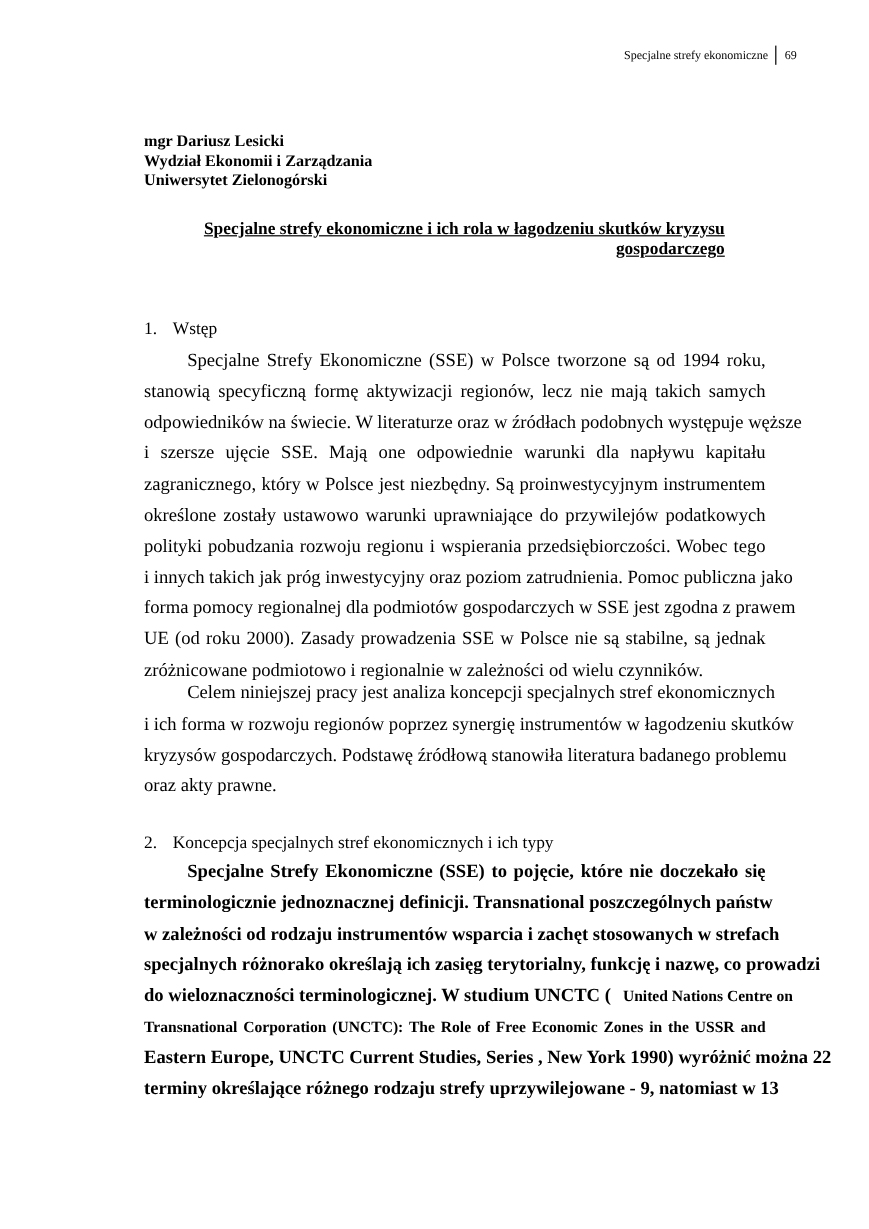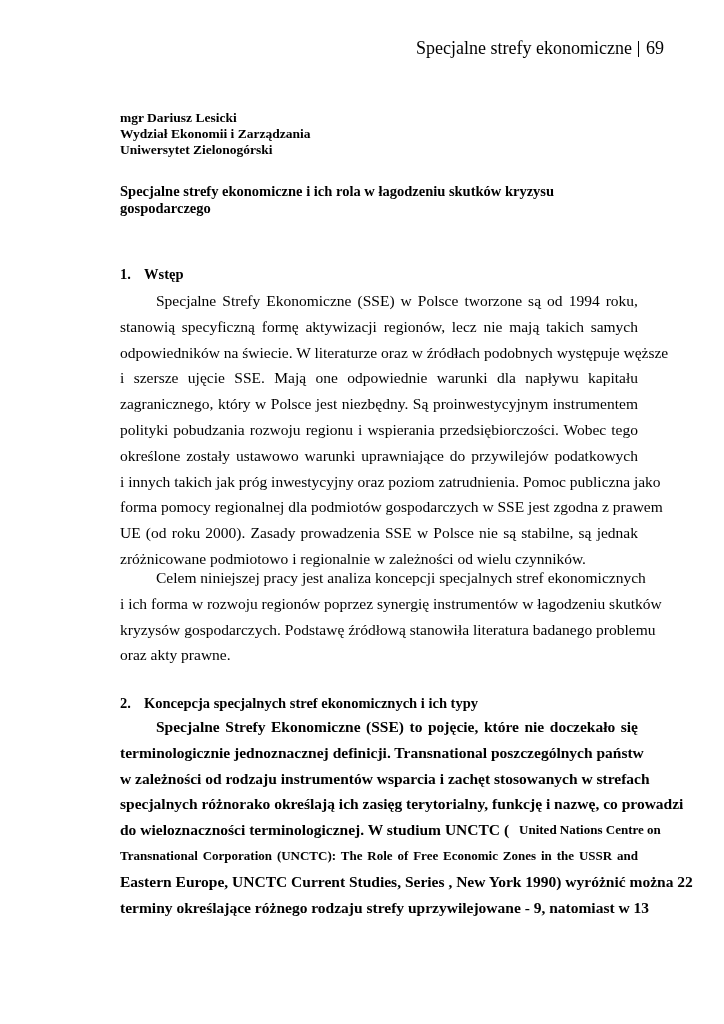--- a/index.html
+++ b/index.html
@@ -1,22 +1,22 @@
 <!DOCTYPE html>
 <html><head>
   <meta charset="utf-8">
   <style>
     html, body { margin: 0; padding: 0; background: #ffffff; }
     body { width: 724px; height: 1024px; position: relative; overflow: hidden;
            font-family: "Liberation Serif", serif; color: #000; }
-    .header { position: absolute; top: 38px; right: 60px; font-size: 18px; display: flex; align-items: center; }
+    .header { position: absolute; top: 38px; right: 60px; font-size: 10px; display: flex; align-items: center; }
     .header .sep { display: inline-block; width: 1px; height: 16px; background: #000; margin: 0 7px 0 6px; }
     .author { position: absolute; left: 120px; top: 110px; font-weight: bold; font-size: 13.5px; line-height: 16px; }
-    .title { position: absolute; left: 120px; width: 484px; top: 183px; text-align: left; font-weight: bold; font-size: 14.5px; line-height: 17px; }
-    .section-head { position: absolute; left: 120px; font-weight: bold; font-size: 14.5px; }
+    .title { position: absolute; left: 120px; width: 484px; top: 183px; text-align: right; font-weight: bold; font-size: 14.5px; line-height: 17px; text-decoration: underline; }
+    .section-head { position: absolute; left: 120px; font-weight: normal; font-size: 14.5px; }
     .section-head .num { display: inline-block; width: 24px; }
     .para { position: absolute; left: 120px; width: 518px; font-size: 15.5px; }
     .line { height: 25.8px; line-height: 25.8px; text-align: justify; text-align-last: justify; white-space: nowrap; overflow: visible; }
     .line.last { text-align-last: left; }
     .line.indent { padding-left: 36px; }
     .small { font-size: 13px; }
   </style>
 </head>
 <body>
 
@@ -40,22 +40,22 @@
 <div class="section-head" style="top:266px;">
   <span class="num">1.</span><span>Wstęp</span>
 </div>
 
 <div class="para" style="top:288px;">
   <div class="line indent">Specjalne Strefy Ekonomiczne (SSE) w Polsce tworzone są od 1994 roku,</div>
   <div class="line">stanowią specyficzną formę aktywizacji regionów, lecz nie mają takich samych</div>
   <div class="line">odpowiedników na świecie. W literaturze oraz w źródłach podobnych występuje węższe</div>
   <div class="line">i szersze ujęcie SSE. Mają one odpowiednie warunki dla napływu kapitału</div>
   <div class="line">zagranicznego, który w Polsce jest niezbędny. Są proinwestycyjnym instrumentem</div>
+  <div class="line">określone zostały ustawowo warunki uprawniające do przywilejów podatkowych</div>
   <div class="line">polityki pobudzania rozwoju regionu i wspierania przedsiębiorczości. Wobec tego</div>
-  <div class="line">określone zostały ustawowo warunki uprawniające do przywilejów podatkowych</div>
   <div class="line">i innych takich jak próg inwestycyjny oraz poziom zatrudnienia. Pomoc publiczna jako</div>
   <div class="line">forma pomocy regionalnej dla podmiotów gospodarczych w SSE jest zgodna z prawem</div>
   <div class="line">UE (od roku 2000). Zasady prowadzenia SSE w Polsce nie są stabilne, są jednak</div>
   <div class="line last">zróżnicowane podmiotowo i regionalnie w zależności od wielu czynników.</div>
 </div>
 
 <div class="para" style="top:565px;">
   <div class="line indent">Celem niniejszej pracy jest analiza koncepcji specjalnych stref ekonomicznych</div>
   <div class="line">i ich forma w rozwoju regionów poprzez synergię instrumentów w łagodzeniu skutków</div>
   <div class="line">kryzysów gospodarczych. Podstawę źródłową stanowiła literatura badanego problemu</div>

